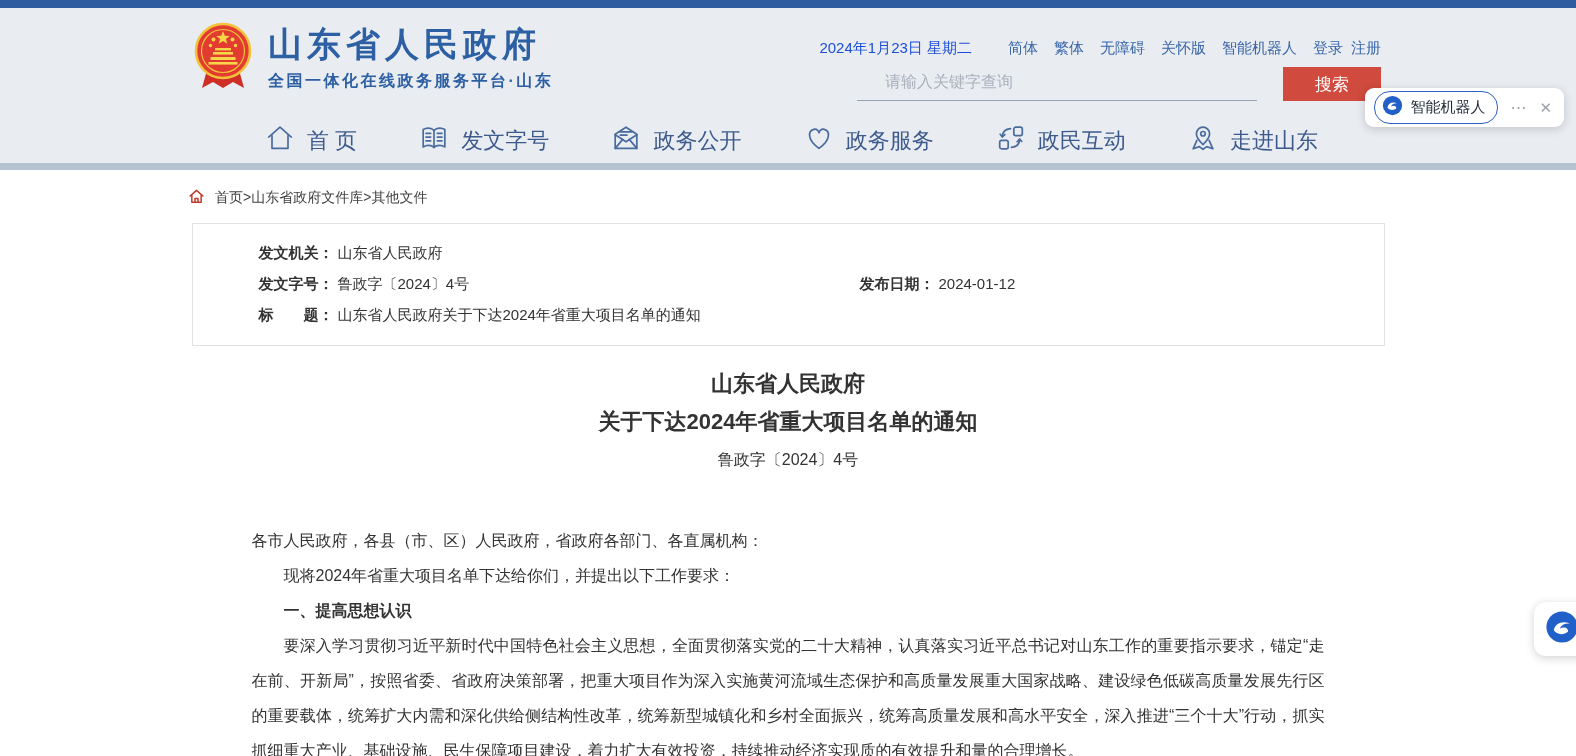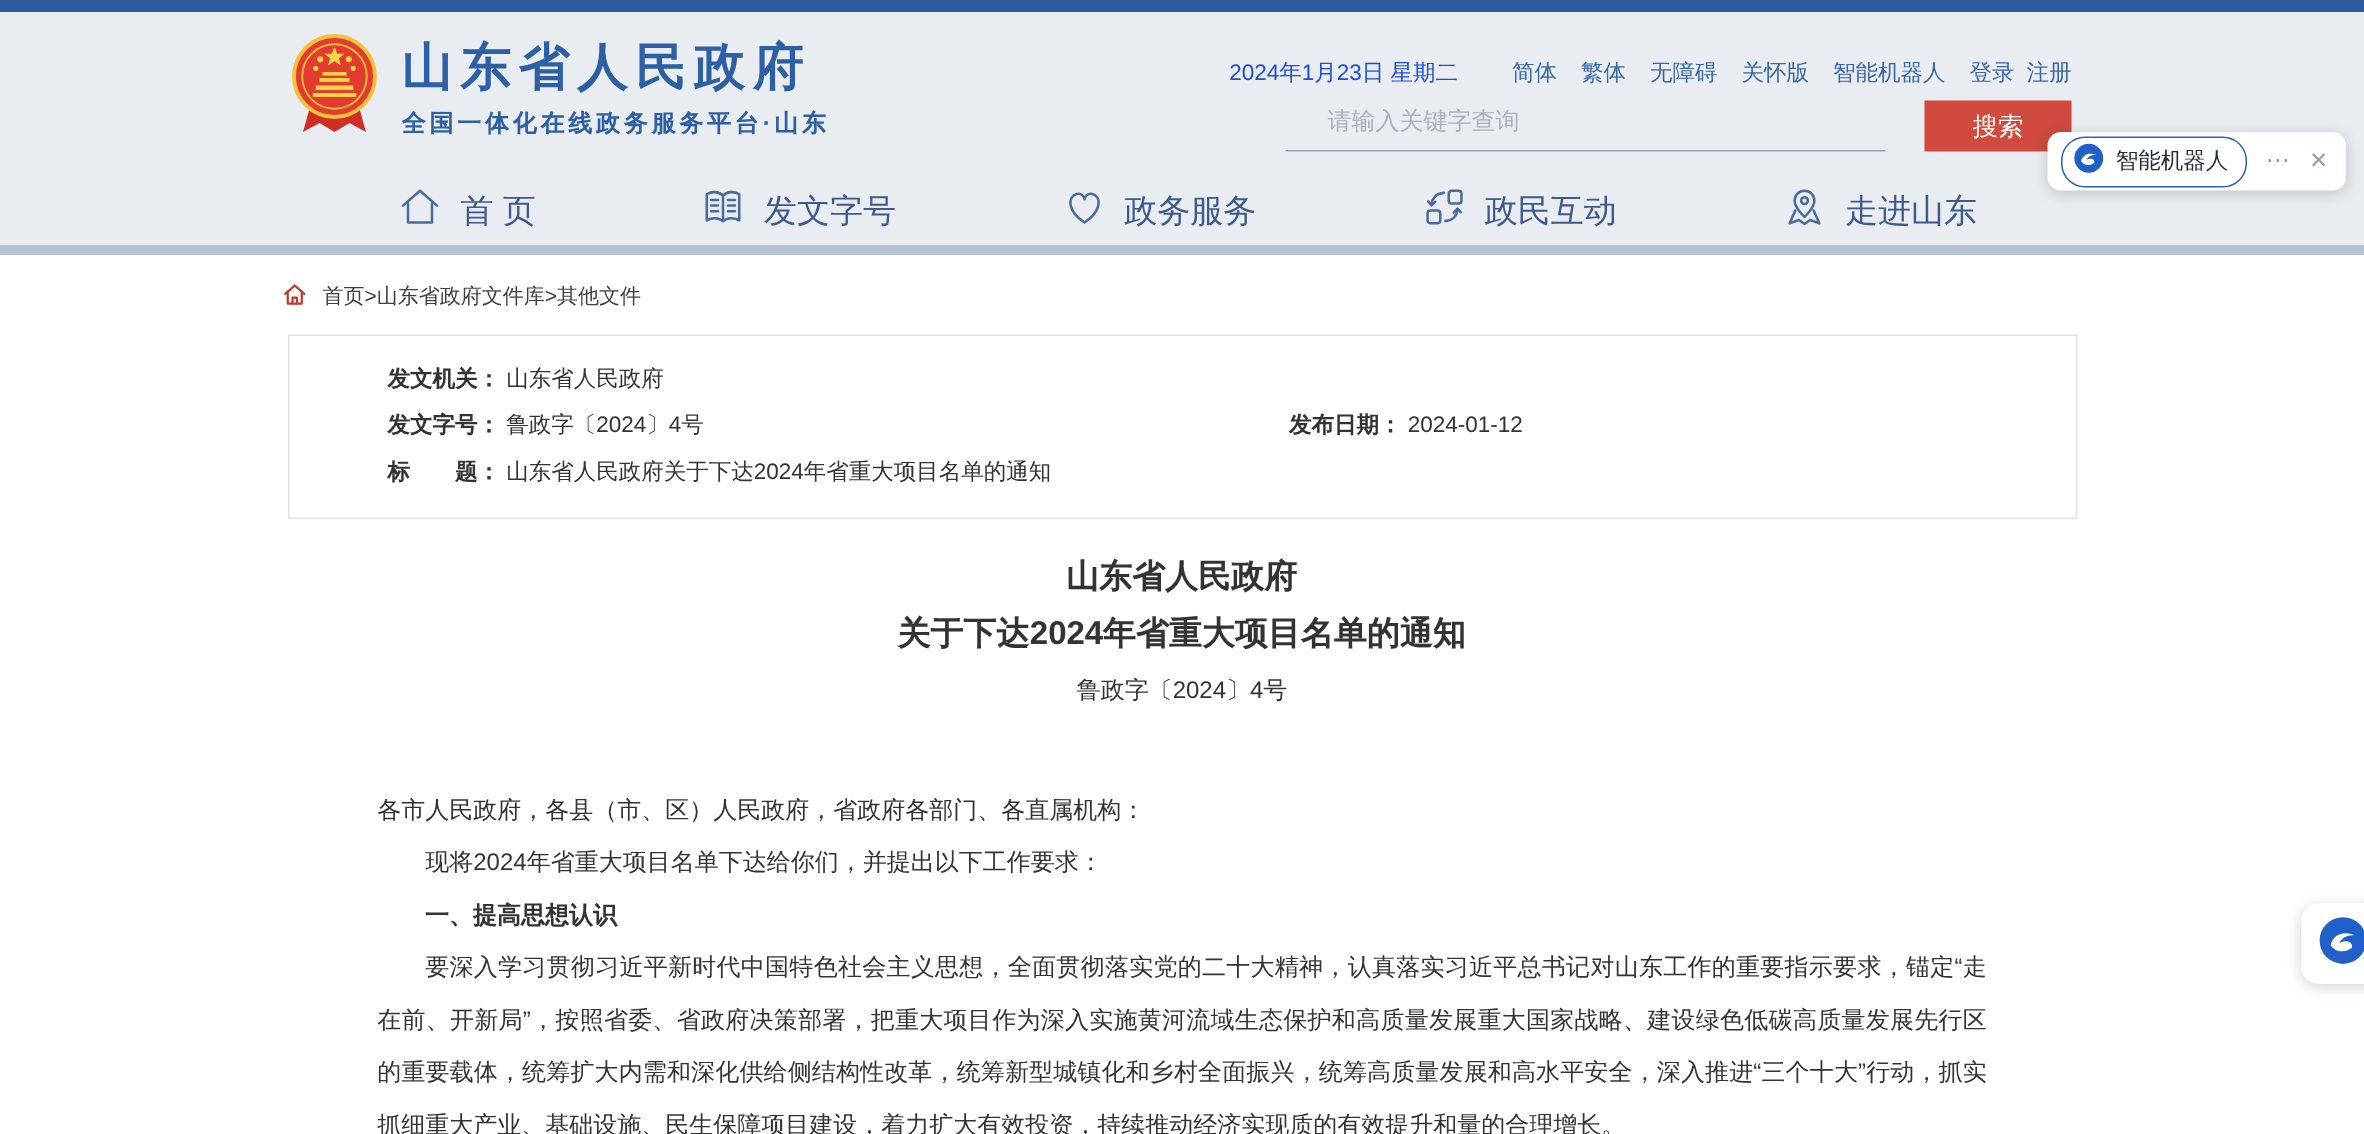--- a/index.html
+++ b/index.html
@@ -136,20 +136,31 @@
           <path d="M17 9 C14 5.8,9 5.8,5.5 8 V26.5 C9 24.3,14 24.3,17 27 C20 24.3,25 24.3,28.5 26.5 V8 C25 5.8,20 5.8,17 9 Z"></path>
           <path d="M17 9 V27"></path>
             <path d="M8.5 12 H13.5 M8.5 16 H13.5 M8.5 20 H13.5 M20.5 12 H25.5 M20.5 16 H25.5 M20.5 20 H25.5"></path>
         </svg>
       </span>
       <span>发文字号</span>
     </div>
     <div class="nav-item">
       <span>
         <svg width="32" height="32" viewBox="0 0 34 34">
+          <path d="M5.5 13 L17 5.5 L28.5 13 V28 H5.5 Z"></path>
+          <path d="M5.5 13.5 L17 21 L28.5 13.5"></path>
+          <path d="M5.5 28 L13.5 18.5 M28.5 28 L20.5 18.5"></path>
+          <path d="M11 10.5 H23 M11 14 H18"></path>
+        </svg>
+      </span>
+      <span>政务公开</span>
+    </div>
+    <div class="nav-item">
+      <span>
+        <svg width="32" height="32" viewBox="0 0 34 34">
           <path d="M17 28 C4.5 19.5,5 9.5,11.5 7.8 C15 7,17 10,17 11.5 C17 10,19 7,22.5 7.8 C29 9.5,29.5 19.5,17 28 Z"></path>
         </svg>
       </span>
       <span>政务服务</span>
     </div>
     <div class="nav-item">
       <span>
         <svg width="32" height="32" viewBox="0 0 34 34">
           <rect x="20" y="5.5" width="9" height="9" rx="2"></rect>
           <rect x="5" y="19.5" width="9" height="9" rx="2"></rect>

